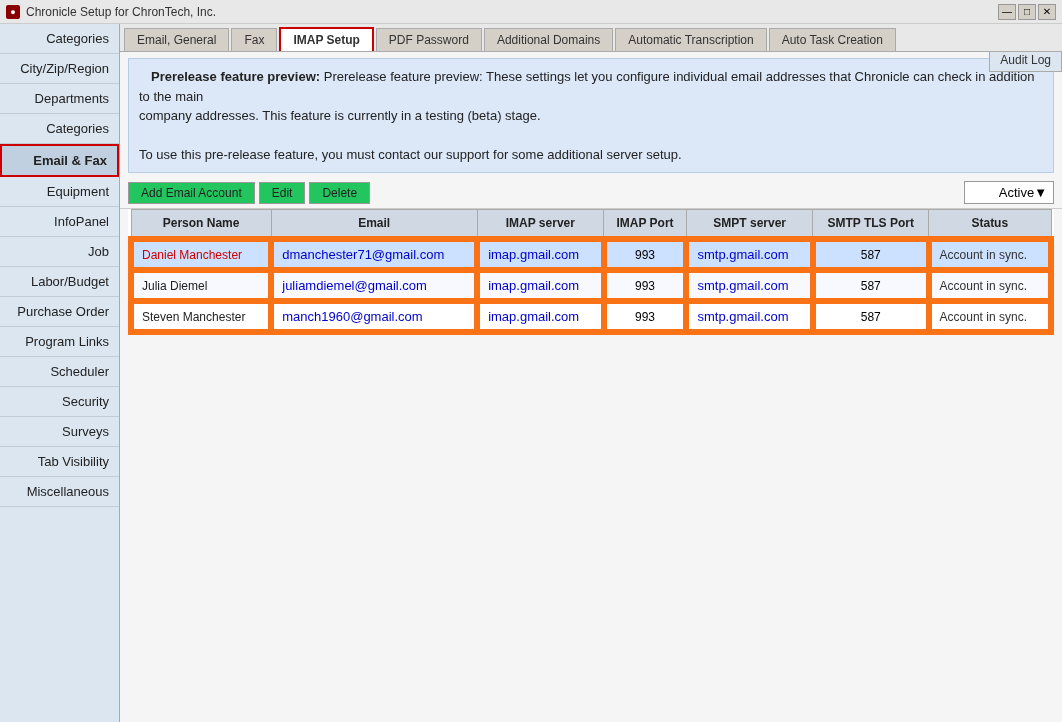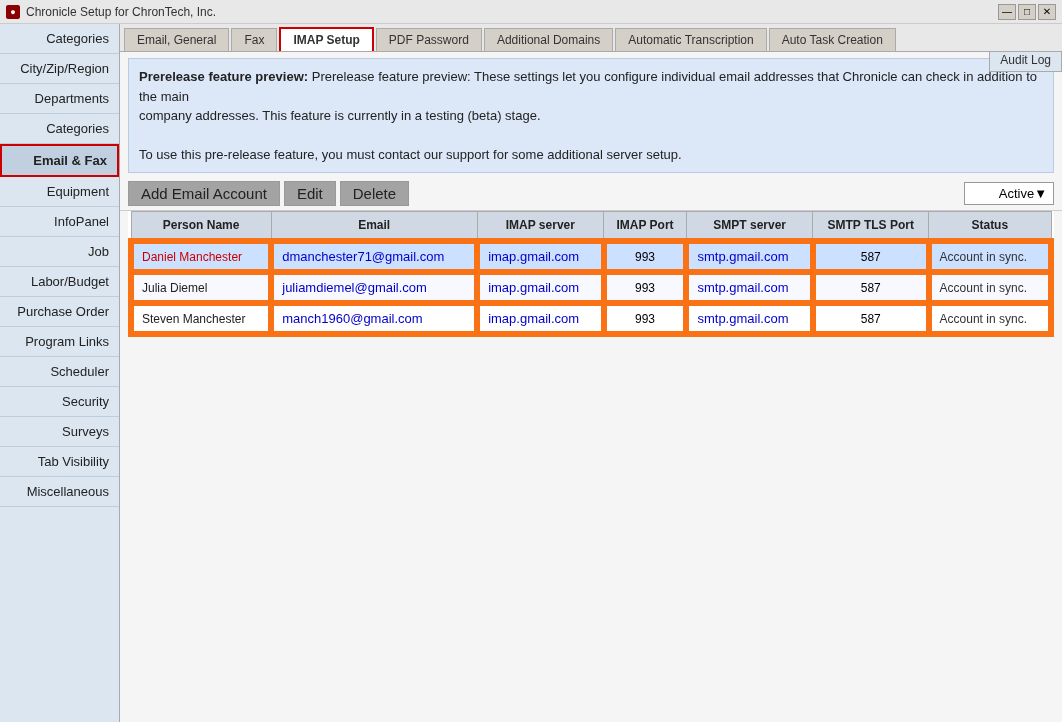--- a/index.html
+++ b/index.html
@@ -55,30 +55,30 @@
       background: white; border: 2px solid #cc0000; border-bottom: none;
       font-weight: bold; z-index: 2;
     }
 
     
     .info-section {
       background: #dce8f8; border: 1px solid #b8cce4;
       margin: 6px 8px 4px 8px; padding: 8px 10px; font-size: 12px; color: #222;
       line-height: 1.5;
     }
-    .info-section strong { font-weight: bold; }
+    .info-section strong { font-weight: bold; margin-left: 12px; }
 
     
     .toolbar {
       display: flex; align-items: center; gap: 4px;
       padding: 4px 8px; border-bottom: 1px solid #ccc;
     }
     .toolbar-btn {
-      padding: 3px 12px; background: #a3a3a3; border: 1px solid #999;
-      cursor: pointer; font-size: 15px; color: #222;
+      padding: 3px 12px; background: #22c55e; border: 1px solid #999;
+      cursor: pointer; font-size: 12px; color: #222;
     }
     .toolbar-spacer { flex: 1; }
     .status-dropdown {
       padding: 3px 6px; border: 1px solid #999; background: white;
       font-size: 12px; cursor: pointer; min-width: 90px;
       display: flex; align-items: center; justify-content: flex-end; margin-left: 15px;
     }
 
     
     .table-container { flex: 1; overflow-y: auto; margin: 0 8px; }

